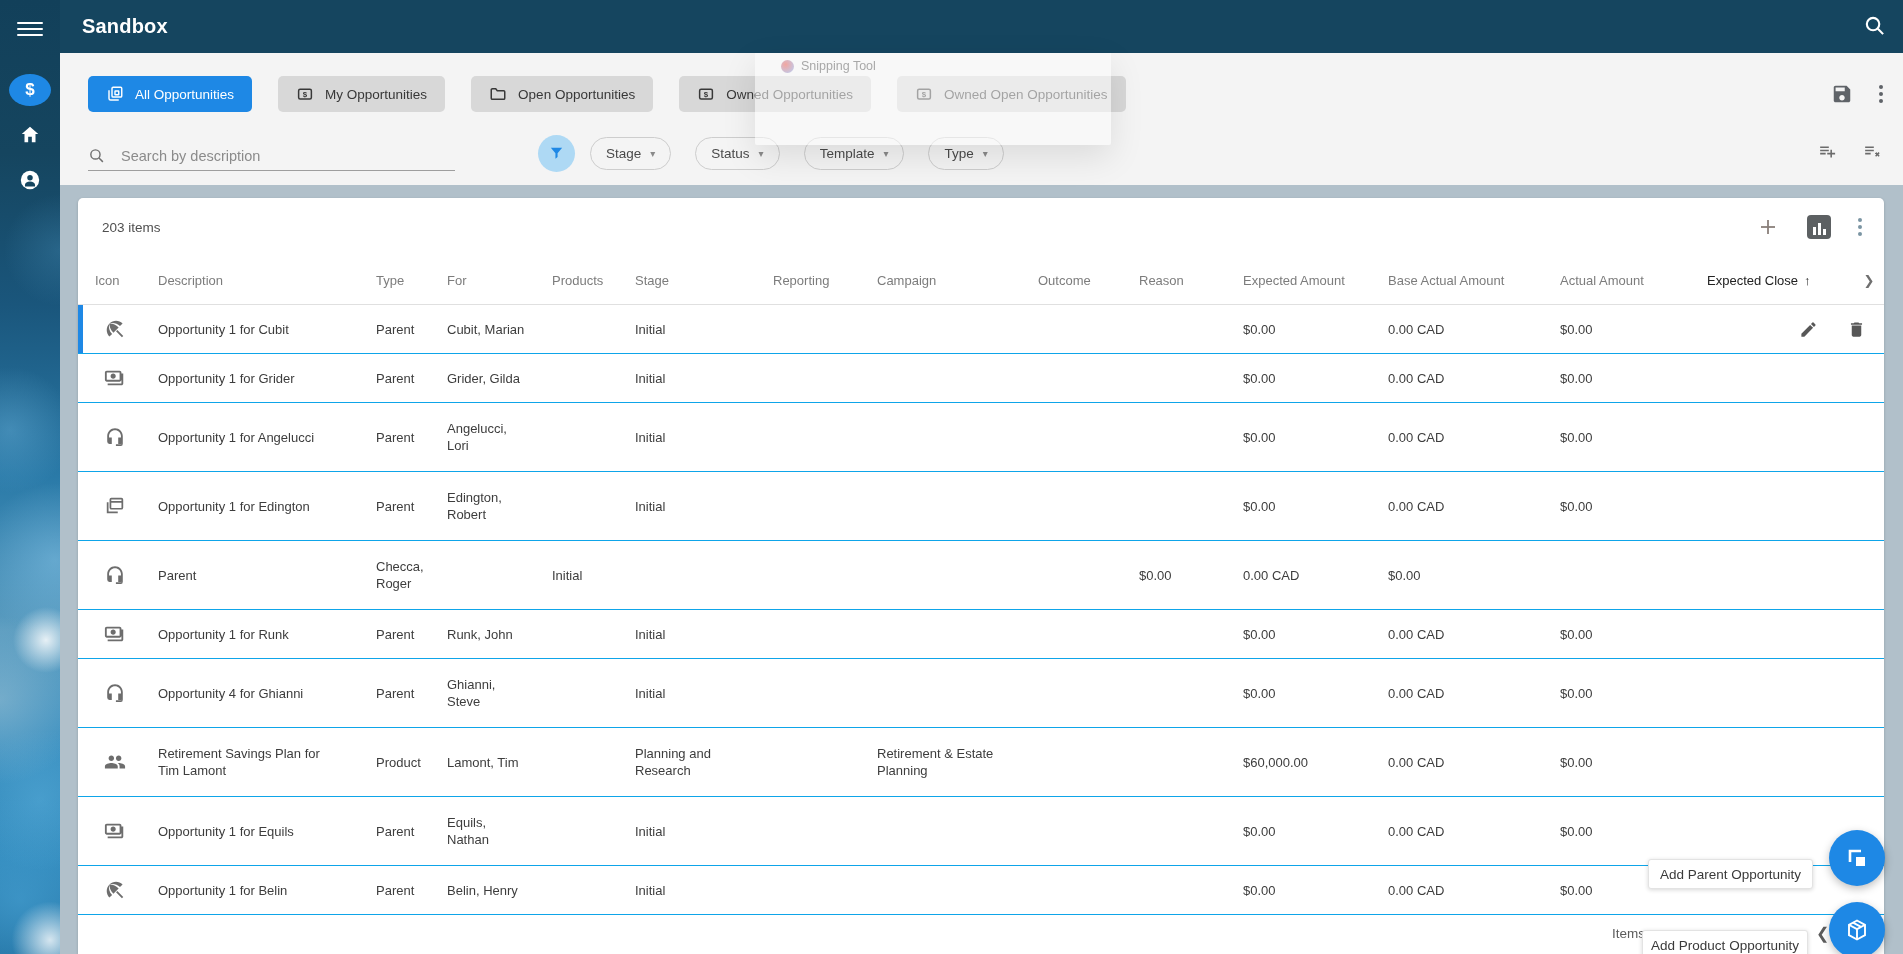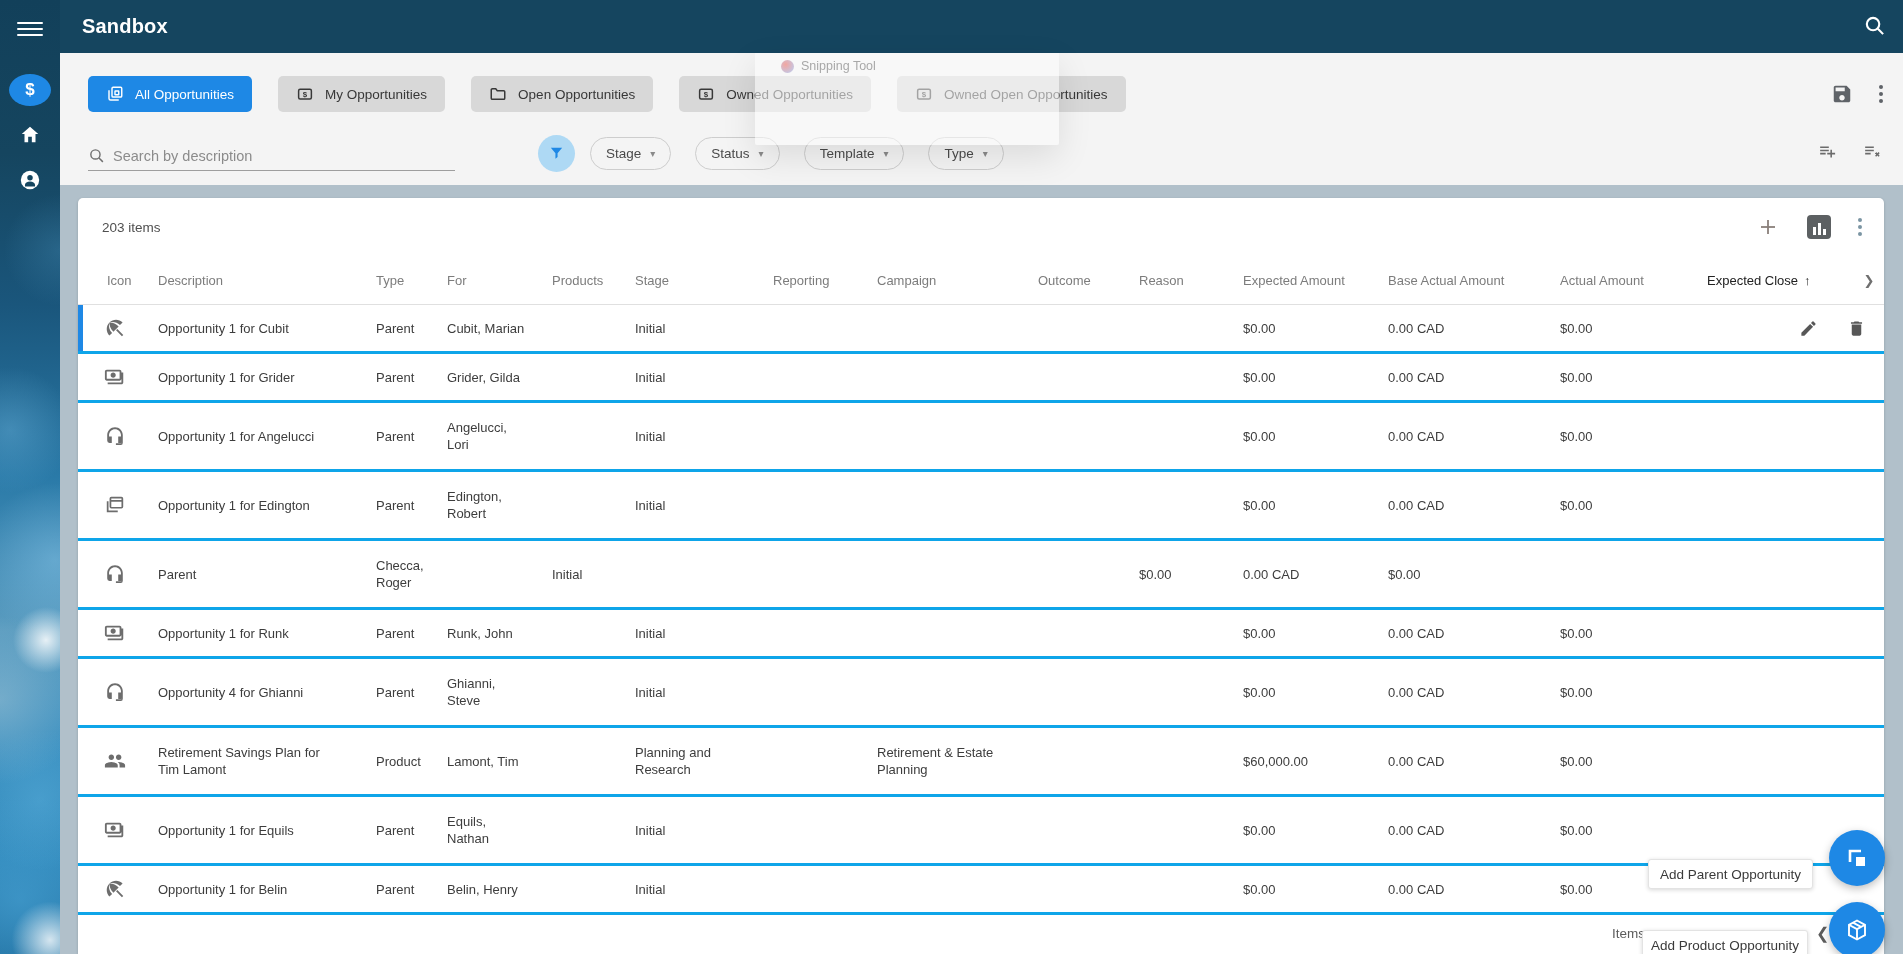--- a/index.html
+++ b/index.html
@@ -55,21 +55,21 @@
   .icon-btn { background:none; border:none; cursor:pointer; padding:0; color:#5f6368;
     display:flex; align-items:center; justify-content:center; }
   .icon-btn svg { width:22px; height:22px; }
   .kebab { display:flex; flex-direction:column; gap:3px; align-items:center; }
   .kebab i { width:4px; height:4px; border-radius:50%; background:#5f6368; display:block; }
   .kebab.blue i { background:#7b95a3; }
 
   
   .filterrow { position:absolute; left:28px; top:80px; width:1790px; height:44px; }
   .search-wrap { position:absolute; left:0; top:8px; width:367px; height:30px;
-    border-bottom:1px solid #9e9e9e; display:flex; align-items:center; gap:8px; }
+    border-bottom:1px solid #9e9e9e; display:flex; align-items:center; gap:16px; }
   .search-wrap svg { width:17px; height:17px; color:#6f6f6f; flex:none; }
   .search-wrap input { border:none; outline:none; background:transparent; flex:1;
     font-size:14.5px; font-family:inherit; color:#444; }
   .search-wrap input::placeholder { color:#8b8b8b; }
   .funnel-btn { position:absolute; left:450px; top:2px; width:37px; height:37px; border:none;
     border-radius:50%; background:#aed9f4; cursor:pointer; display:flex; align-items:center; justify-content:center; }
   .funnel-btn svg { width:17px; height:17px; color:#1e88e5; }
   .pills { position:absolute; left:502px; top:4px; display:flex; gap:24px; }
   .pill { height:33px; border:1px solid #cdcdcd; border-radius:17px; background:transparent;
     padding:0 15px; font-size:13.5px; font-family:inherit; color:#4a4a4a; cursor:pointer;
@@ -92,43 +92,43 @@
   .chart-btn i { display:block; width:3px; background:#fff; }
   .chart-btn i:nth-child(1){height:8px;} .chart-btn i:nth-child(2){height:12px;} .chart-btn i:nth-child(3){height:6px;}
 
   
   :root { --cols: 80px 218px 71px 105px 83px 138px 104px 161px 101px 104px 145px 172px 147px 147px 30px; }
   .thead { display:grid; grid-template-columns:var(--cols); height:49px;
     border-bottom:1px solid #e0e0e0; }
   .thead .cell { color:#7c7c7c; font-size:13px; }
   .cell { display:flex; align-items:center; padding-right:12px; white-space:pre-line;
     font-size:13px; color:#3d3d3d; line-height:17px; overflow:hidden; }
-  .cell.first { padding-left:29px; }
+  .cell.first { padding-left:17px; }
   .thead .cell.sorted { color:#222; }
   .thead .cell.sorted .arrow { margin-left:6px; font-size:13px; color:#222; }
   .thead .scroll-right { color:#6f6f6f; cursor:pointer; justify-content:center; padding:0; }
-  .row { display:grid; grid-template-columns:var(--cols); border-bottom:3px solid #0ea5e9;
+  .row { display:grid; grid-template-columns:var(--cols); border-bottom:1px solid #0ea5e9;
     position:relative; cursor:pointer; background:#fff; }
   .row.h49 { height:49px; } .row.h69 { height:69px; }
   .row.selected::before { content:""; position:absolute; left:0; top:0; width:5px; height:100%;
     background:#1e88e5; }
   .cell.icon-cell { padding-left:26px; color:#6d6d6d; }
   .cell.icon-cell svg { width:22px; height:22px; }
   .row-actions { position:absolute; right:18px; top:0; height:100%; display:flex;
     align-items:center; gap:29px; }
   .row-actions .icon-btn { color:#575757; }
   .row-actions svg { width:19px; height:19px; }
 
   .pagination { position:absolute; left:0; bottom:0; width:100%; height:39px; }
   .pag-label { position:absolute; left:1534px; top:11px; font-size:13.5px; color:#5c5c5c; }
   .pag-prev { position:absolute; left:1738px; top:9px; color:#5c5c5c; background:none;
     border:none; cursor:pointer; font-size:16px; }
 
   
-  .ghost { position:absolute; left:755px; top:53px; width:304px; height:92px; z-index:40;
+  .ghost { position:absolute; left:755px; top:53px; width:356px; height:92px; z-index:40;
     background:rgba(252,252,252,.55); border-radius:0 0 2px 2px;
     box-shadow:0 12px 34px rgba(0,0,0,.10); pointer-events:none; }
   .ghost-title { position:absolute; left:26px; top:6px; display:flex; align-items:center; gap:7px;
     font-size:12.5px; color:rgba(125,125,125,.65); }
   .ghost-title .logo { width:13px; height:13px; border-radius:50%;
     background:radial-gradient(circle at 35% 35%, rgba(234,67,53,.45), rgba(66,133,244,.35)); }
 
   
   .fab { position:absolute; width:56px; height:56px; border-radius:50%; background:#1e88e5;
     border:none; cursor:pointer; z-index:50; display:flex; align-items:center; justify-content:center;

